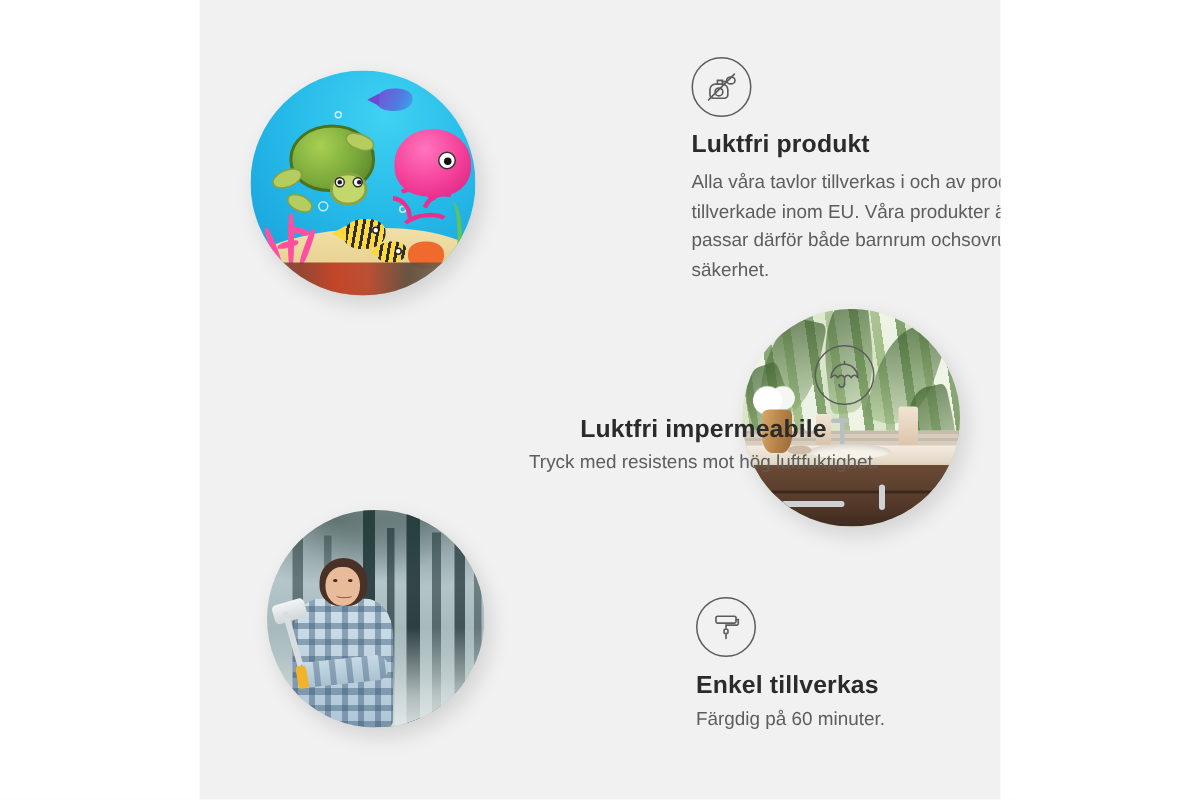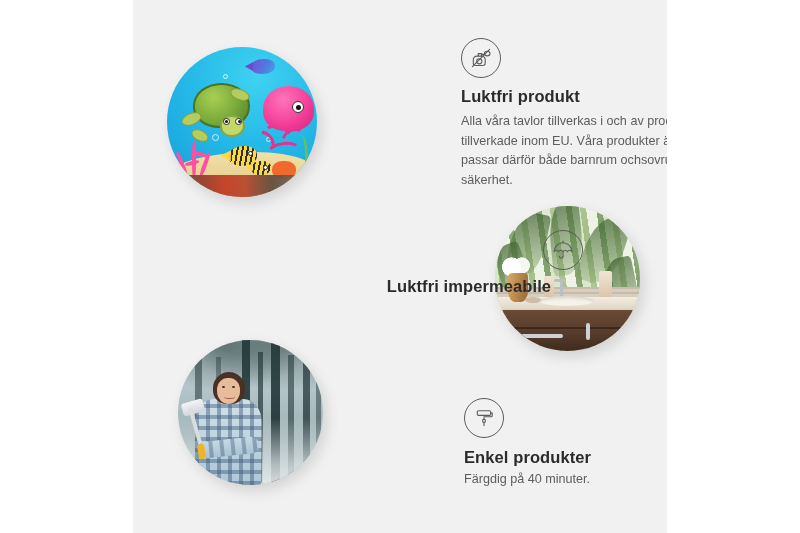--- a/index.html
+++ b/index.html
@@ -459,20 +459,21 @@
           <svg width="26" height="26" viewBox="0 0 26 26" fill="none" stroke="#5c5c5c" stroke-width="1.1" stroke-linecap="round">
             <path d="M4.2 14.6c0-4.9 3.9-8.8 8.8-8.8s8.8 3.9 8.8 8.8"></path>
             <path d="M4.2 14.6c1.5-1.9 3-1.9 4.4 0 1.5-1.9 3-1.9 4.4 0 1.5-1.9 3-1.9 4.4 0 1.5-1.9 3-1.9 4.4 0"></path>
             <line x1="13" y1="14.6" x2="13" y2="19.3"></line>
             <path d="M13 19.3a1.8 1.8 0 0 1-3.6 0"></path>
             <line x1="13" y1="5.8" x2="13" y2="4.1"></line>
           </svg>
         </div>
       </div>
       <div class="f-title">Luktfri impermeabile</div>
+      <div class="f-desc">Tryck med resistens mot hög luftfuktighet.</div>
     </div>
 
     <div class="photo ph3">
       <div class="photo-inner">
         <div class="forest-bg"></div>
         <div class="tree t1"></div>
           <div class="tree t2"></div>
           <div class="tree t3"></div>
         <div class="tree t4"></div>
           <div class="tree t5"></div>
@@ -496,18 +497,18 @@
 
     <div class="feature feat3">
       <div class="icon-circle">
         <svg width="26" height="26" viewBox="0 0 26 26" fill="none" stroke="#5c5c5c" stroke-width="1.1" stroke-linecap="round">
           <rect x="6.3" y="5.8" width="13.4" height="4.6" rx="1.1"></rect>
           <path d="M19.7 8.1h1.5v2.6a1 1 0 0 1-1 1H13v2.2"></path>
           <rect x="11.7" y="14.5" width="2.6" height="2.8" rx=".6"></rect>
           <line x1="13" y1="17.3" x2="13" y2="20.6"></line>
         </svg>
       </div>
-      <div class="f-title">Enkel produkter</div>
-      <div class="f-desc">Färgdig på 40 minuter.</div>
+      <div class="f-title">Enkel tillverkas</div>
+      <div class="f-desc">Färgdig på 60 minuter.</div>
     </div>
 
   </div>
 </div>
 
 </body></html>

